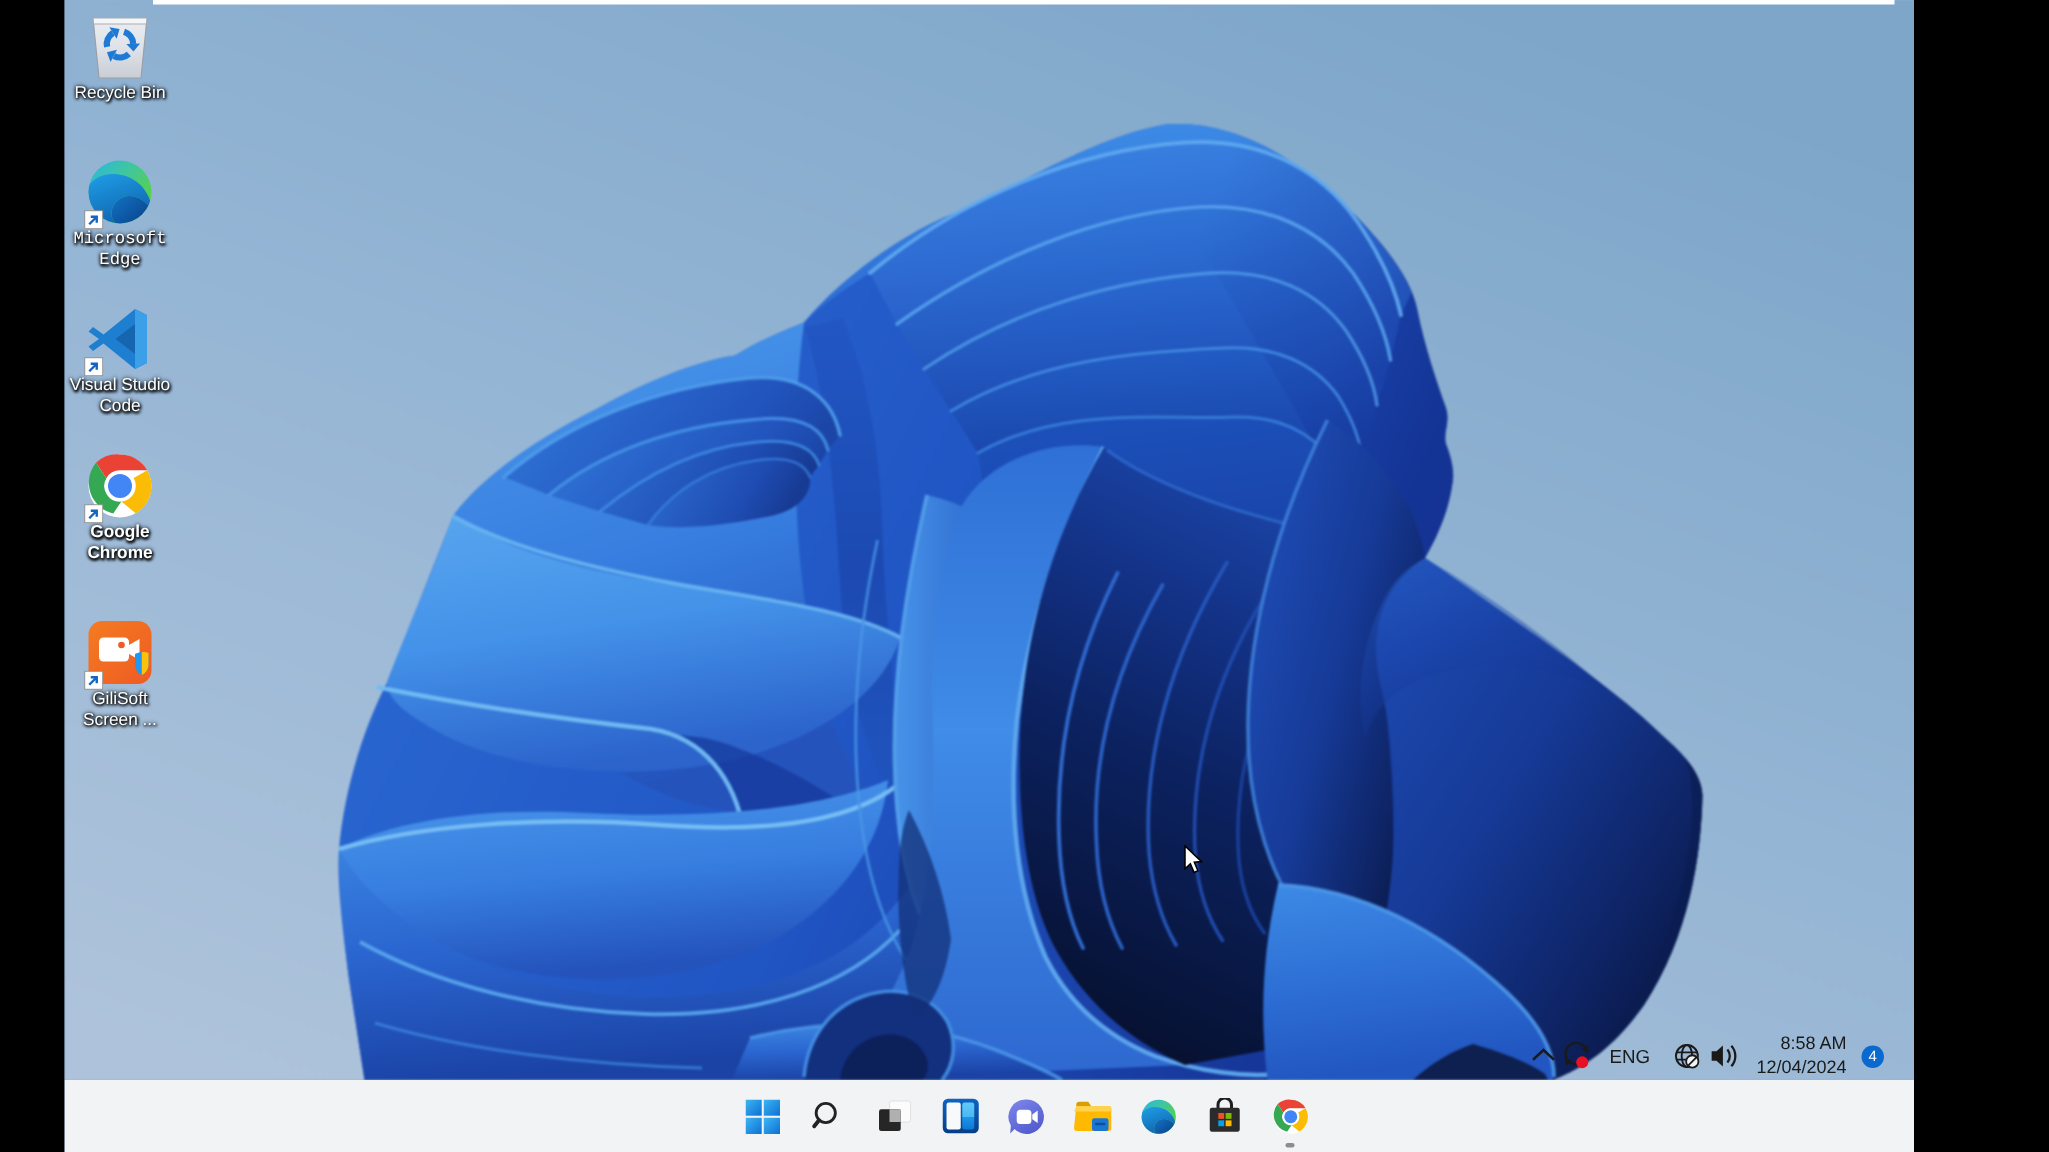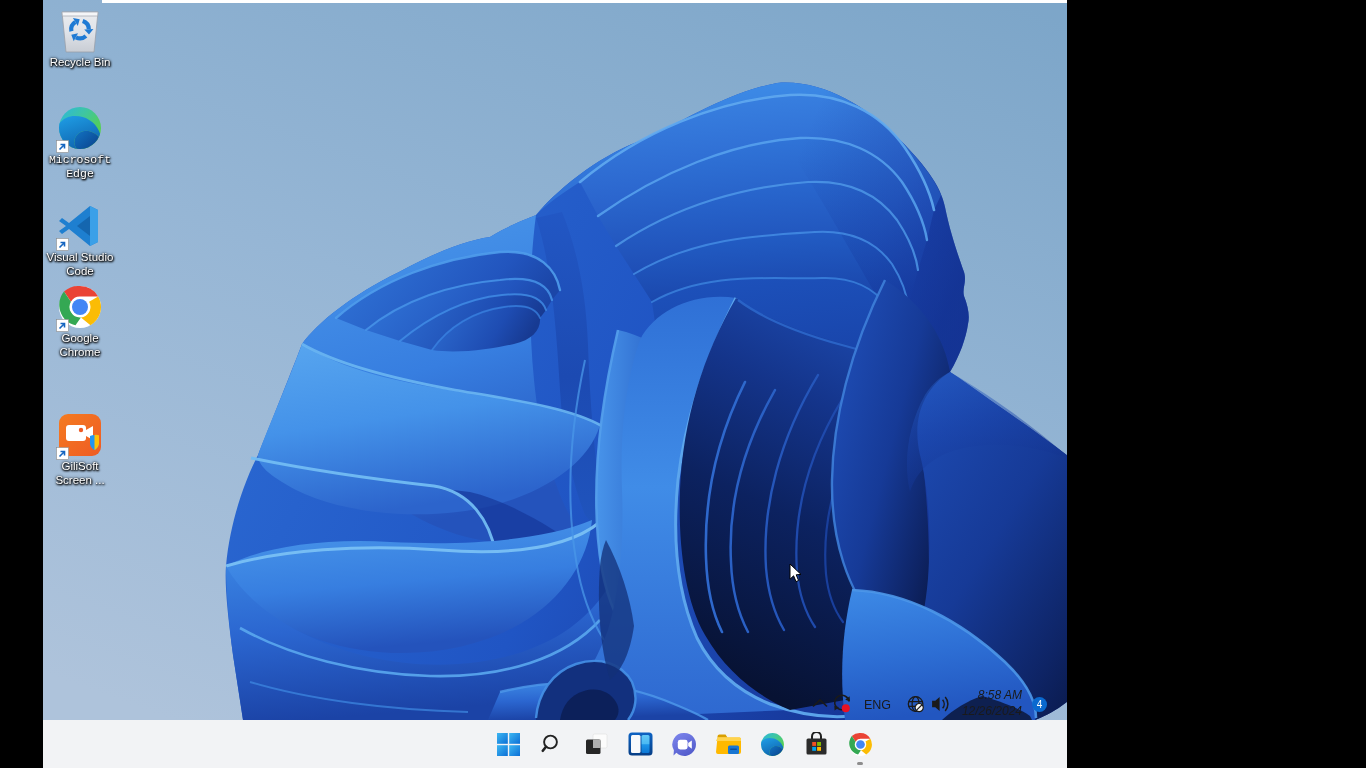--- a/index.html
+++ b/index.html
@@ -1,34 +1,34 @@
 <!DOCTYPE html>
 <html><head>
 <meta charset="utf-8">
 <style>
   * { margin:0; padding:0; box-sizing:border-box; }
   html,body { width:1366px; height:768px; overflow:hidden; background:#000; }
   body { font-family:"Liberation Sans", sans-serif; position:relative; }
-  #desktop { position:absolute; left:43px; top:0; width:1024px; height:768px;
+  #desktop { position:absolute; left:43px; top:0; width:1233px; height:768px;
     background:#8fb2d3; overflow:hidden; }
   #wall { position:absolute; left:0; top:0; width:1280px; height:720px; filter:blur(0.7px); }
   #topstrip { position:absolute; left:59px; top:0; width:1161px; height:3px; background:#fff; }
   
   #taskbar { position:absolute; left:0; top:720px; width:1280px; height:48px; background:#f2f3f5; }
   .tb-ic { position:absolute; top:6px; width:36px; height:36px; border-radius:4px;
     display:flex; align-items:center; justify-content:center; }
   
   .dico { position:absolute; width:76px; text-align:center; color:#fff; font-size:11.5px; line-height:13.5px;
     text-shadow:0 1px 2px #000, 0 0 3px #000, 1px 1px 2px #000; }
   .dico svg.main { display:block; margin:0 auto; }
   .dico .lbl { margin-top:2px; }
   .shortcut { position:absolute; left:14px; bottom:-2px; }
   
   #tray { position:absolute; right:0; top:680px; width:280px; height:48px; color:#000; }
-  #clock { position:absolute; right:45px; top:8px; text-align:right; font-size:12px; line-height:15.5px; color:#1a1a1a;font-style:italic;}
+  #clock { position:absolute; right:45px; top:8px; text-align:right; font-size:12px; line-height:15.5px; color:#1a1a1a;}
   #badge { position:absolute; right:20px; top:16.5px; width:15px; height:15px; border-radius:50%;
     background:#0a69cf; color:#fff; font-size:10px; display:flex; align-items:center; justify-content:center; }
 </style>
 </head>
 <body>
 <div id="desktop">
   <svg id="wall" viewBox="43 0 1280 720" preserveAspectRatio="none">
   <defs>
     <linearGradient id="gSky" x1="0.1" y1="1" x2="0.75" y2="0">
       <stop offset="0" stop-color="#aec3db"></stop>
@@ -352,21 +352,21 @@
         <path d="M33,3 L12,20 L5,15 L2,18 L9,23 L2,28 L5,31 L12,26 L33,43 L33,33 L20,23 L33,13 Z" fill="none"></path>
       </svg>
       <svg class="shortcut" width="13" height="13" viewBox="0 0 13 13">
             <rect x="0.5" y="0.5" width="12" height="12" fill="#fff" stroke="#8a8a8a" stroke-width="0.6"></rect>
             <path d="M3.5,9.5 L8,5 M4.5,4.5 h4 v4" stroke="#1565c0" stroke-width="1.6" fill="none"></path>
           </svg>
       </div>
       <div class="lbl">Visual Studio<br>Code</div>
     </div>
 
-    <div class="dico" style="left:-1px;top:284px;">
+    <div class="dico" style="left:-1px;top:301px;font-weight:bold;">
       <div style="position:relative;width:76px;">
       <svg class="main" width="46" height="46" viewBox="0 0 46 46">
         <circle cx="23" cy="23" r="21" fill="#fff"></circle>
         <path d="M23,2 a21,21 0 0 1 18.2,10.5 L23,12.5 a10.5,10.5 0 0 0 -9.1,5.25 L7,7.5 A21,21 0 0 1 23,2 Z" fill="#ea4335"></path>
         <path d="M41.2,12.5 a21,21 0 0 1 -7.7,28.7 L23.9,33.4 a10.5,10.5 0 0 0 8.2,-15.7 Z" fill="#fbbc05"></path>
         <path d="M7,7.5 l6.9,10.25 a10.5,10.5 0 0 0 10,15.65 l-5.4,7.9 A21,21 0 0 1 7,7.5 Z" fill="#34a853"></path>
         <circle cx="23" cy="23" r="10" fill="#fff"></circle>
         <circle cx="23" cy="23" r="8" fill="#4286f5"></circle>
       </svg>
       <svg class="shortcut" width="13" height="13" viewBox="0 0 13 13">
@@ -544,21 +544,21 @@
         <path d="M1,6.2 l5.3,-5.3" stroke-width="1.2"></path>
       </g>
 
       <g transform="translate(152.6,24)">
         <path d="M-7.5,-3.2 h3.2 l4.3,-3.8 v14 l-4.3,-3.8 h-3.2 Z" fill="#1a1a1a"></path>
         <path d="M3,-4.3 a6.6,6.6 0 0 1 0,8.6 M5.6,-6.9 a10.2,10.2 0 0 1 0,13.8" fill="none" stroke="#1a1a1a" stroke-width="1.5"></path>
       </g>
     </svg>
     <div id="clock">
         <div>8:58 AM</div>
-        <div>12/26/2024</div>
+        <div>12/04/2024</div>
       </div>
     <div id="badge">4</div>
   </div>
 
   <svg style="position:absolute;left:746px;top:563px;" width="13" height="20" viewBox="0 0 13 20">
     <path d="M1,1 L1,16.2 L4.6,12.8 L7,18.6 L9.6,17.5 L7.2,11.8 L12,11.4 Z" fill="#fff" stroke="#000" stroke-width="1"></path>
   </svg>
 </div>
 
 </body></html>

